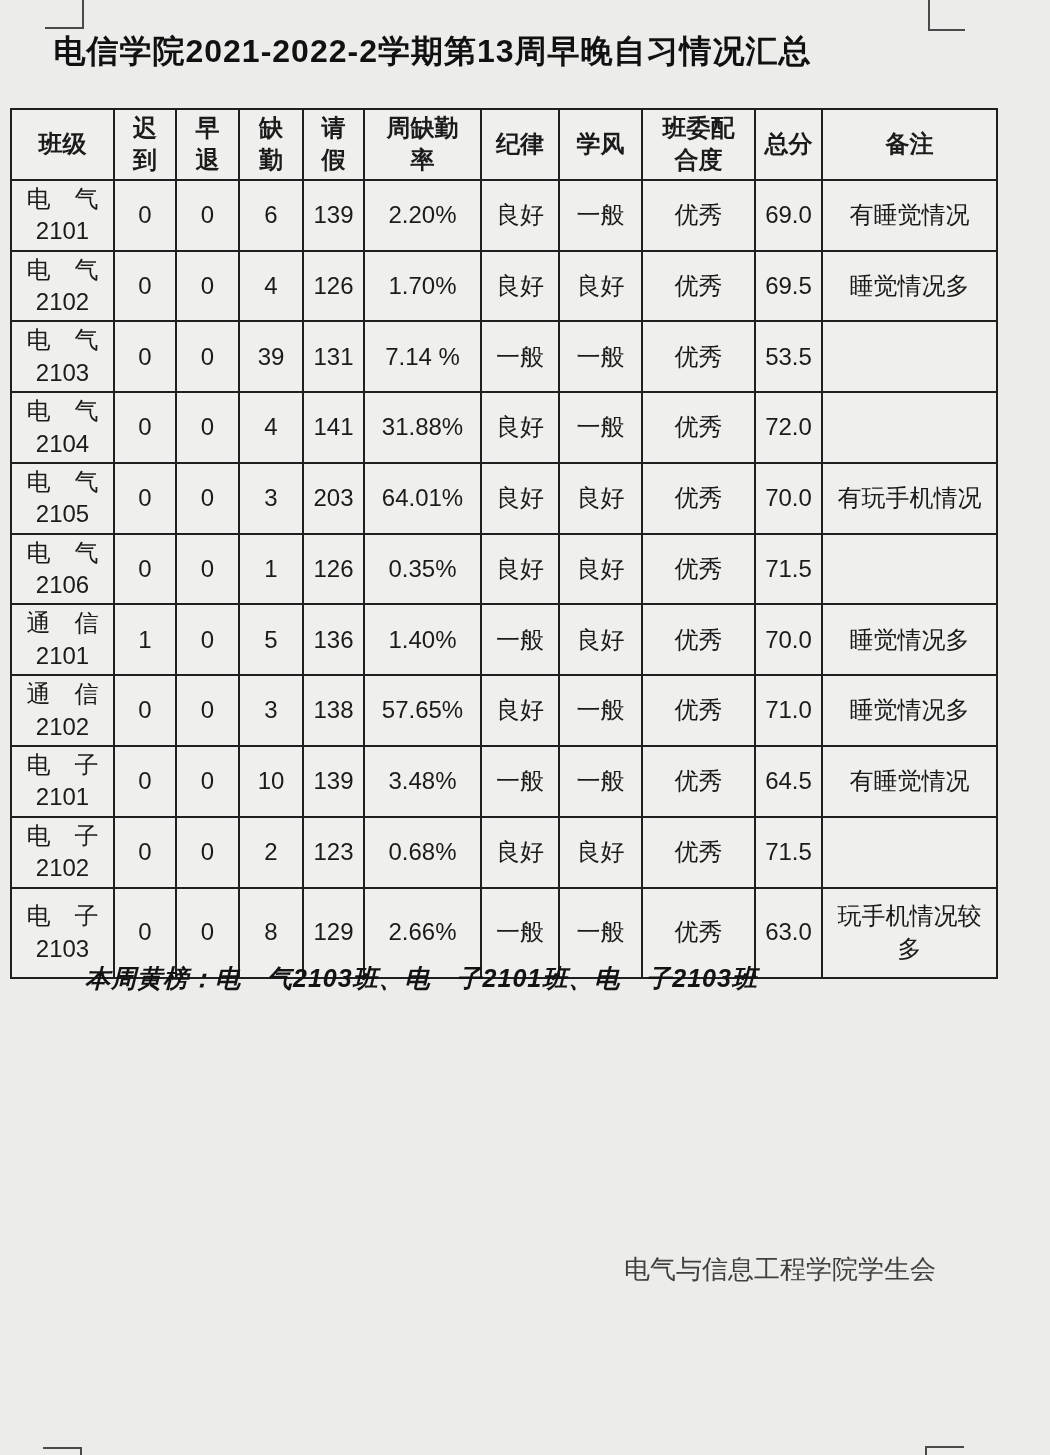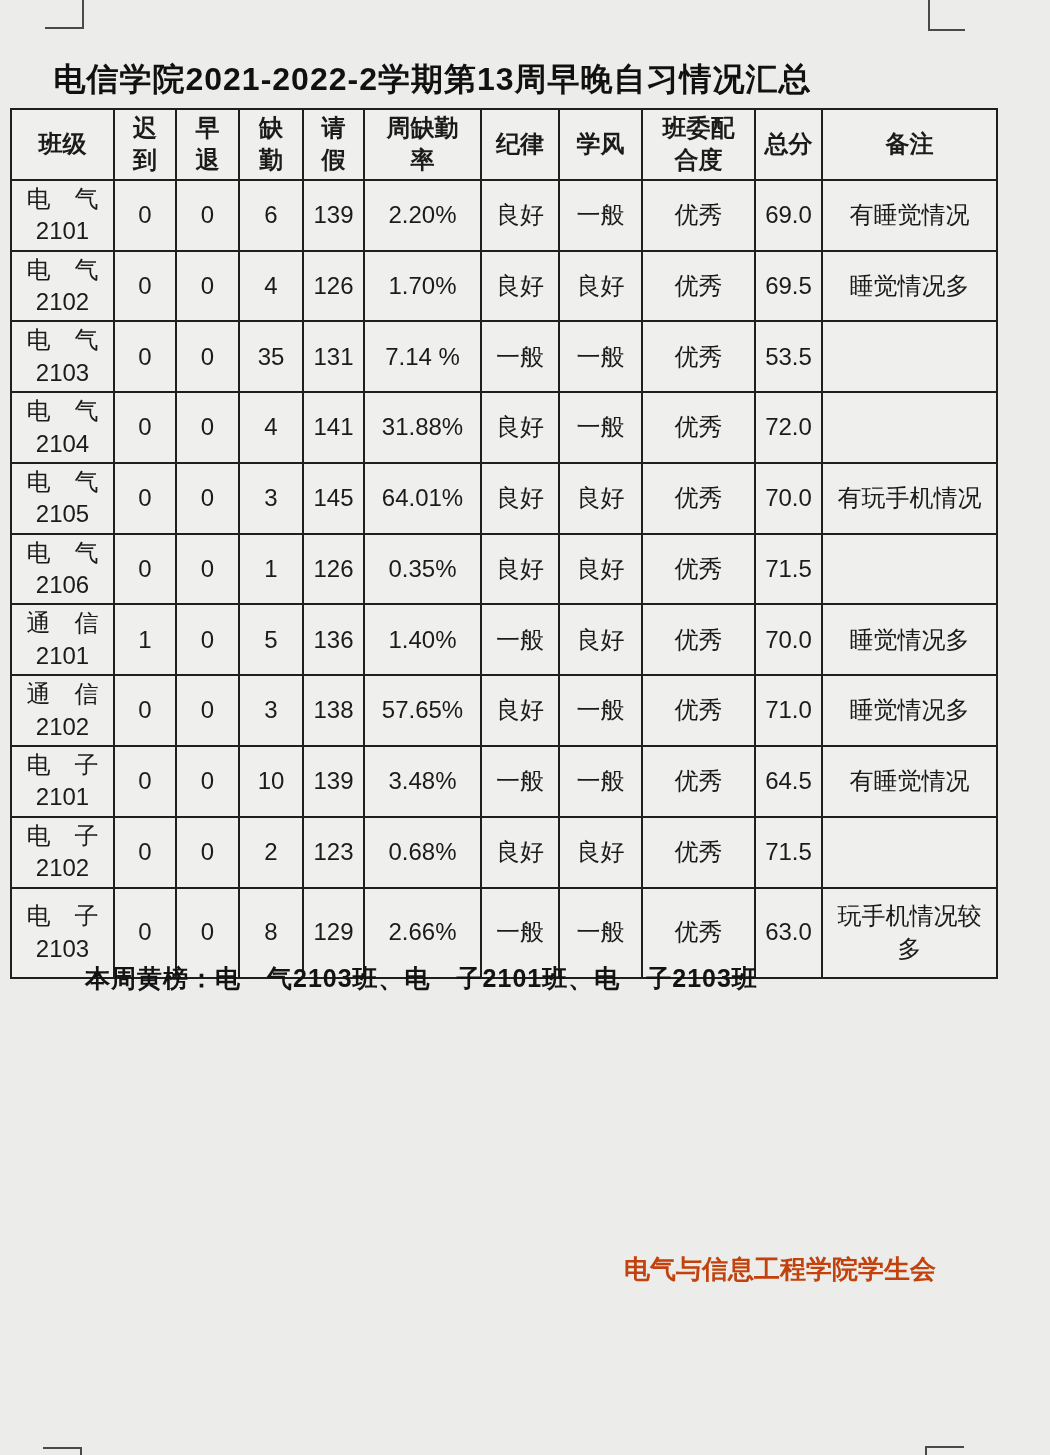--- a/index.html
+++ b/index.html
@@ -9,21 +9,20 @@
     font-family:"Liberation Sans","DejaVu Sans",sans-serif;
     color:#1b1b1b;
     position:relative;
     overflow:hidden;
   }
   .doc-title {
     position:absolute; top:30px; left:0; width:865px;
     text-align:center;
     font-size:32px; font-weight:700; letter-spacing:1px;
     color:#111;
-    margin-top:28px;
   }
   table.summary {
     position:absolute; top:108px; left:10px;
     border-collapse:collapse; table-layout:fixed;
     background:#eff0ed;
     padding-left:29px;
   }
   th, td {
     border:2px solid #1f1f1f;
     text-align:center; vertical-align:middle;
@@ -33,25 +32,26 @@
     line-height:1.35;
     overflow:hidden;
   }
   th { height:64px; font-weight:600; }
   td { height:62px; font-weight:400; }
   tr:last-child td { height:84px; }
   .note-line {
     position:absolute; top:962px; left:85px;
     font-size:25px; font-weight:700; color:#131313;
     letter-spacing:1px;
+    font-style:italic;
   }
   .footer-block {
     position:absolute; top:1252px; left:550px; width:460px;
     text-align:center;
-    font-size:26px; font-weight:700; color:#c2410c;
+    font-size:26px; font-weight:400; color:#404040;
   }
   .footer-block div { margin-bottom:20px; }
   .corner { position:absolute; }
   .corner-tl { left:45px;  top:0;       width:37px; height:27px; border-right:2px solid #4a4a4a;  border-bottom:2px solid #4a4a4a; }
   .corner-tr { left:928px; top:0;       width:35px; height:29px; border-left:2px solid #4a4a4a;   border-bottom:2px solid #4a4a4a; }
   .corner-bl { left:43px;  top:1447px;  width:37px; height:8px;  border-right:2px solid #4a4a4a;  border-top:2px solid #4a4a4a; }
   .corner-br { left:925px; top:1446px;  width:37px; height:9px;  border-left:2px solid #4a4a4a;   border-top:2px solid #4a4a4a; }
 </style>
 </head>
 <body>
@@ -125,21 +125,21 @@
         <td>良好</td>
         <td>优秀</td>
         <td>69.5</td>
         <td>睡觉情况多</td>
       </tr>
       <tr>
         <td>电　气
 2103</td>
         <td>0</td>
         <td>0</td>
-        <td>35</td>
+        <td>39</td>
         <td>131</td>
         <td>7.14 %</td>
         <td>一般</td>
         <td>一般</td>
         <td>优秀</td>
         <td>53.5</td>
         <td></td>
       </tr>
       <tr>
         <td>电　气
@@ -154,21 +154,21 @@
         <td>优秀</td>
         <td>72.0</td>
         <td></td>
       </tr>
       <tr>
         <td>电　气
 2105</td>
         <td>0</td>
         <td>0</td>
         <td>3</td>
-        <td>145</td>
+        <td>203</td>
         <td>64.01%</td>
         <td>良好</td>
         <td>良好</td>
         <td>优秀</td>
         <td>70.0</td>
         <td>有玩手机情况</td>
       </tr>
       <tr>
         <td>电　气
 2106</td>

